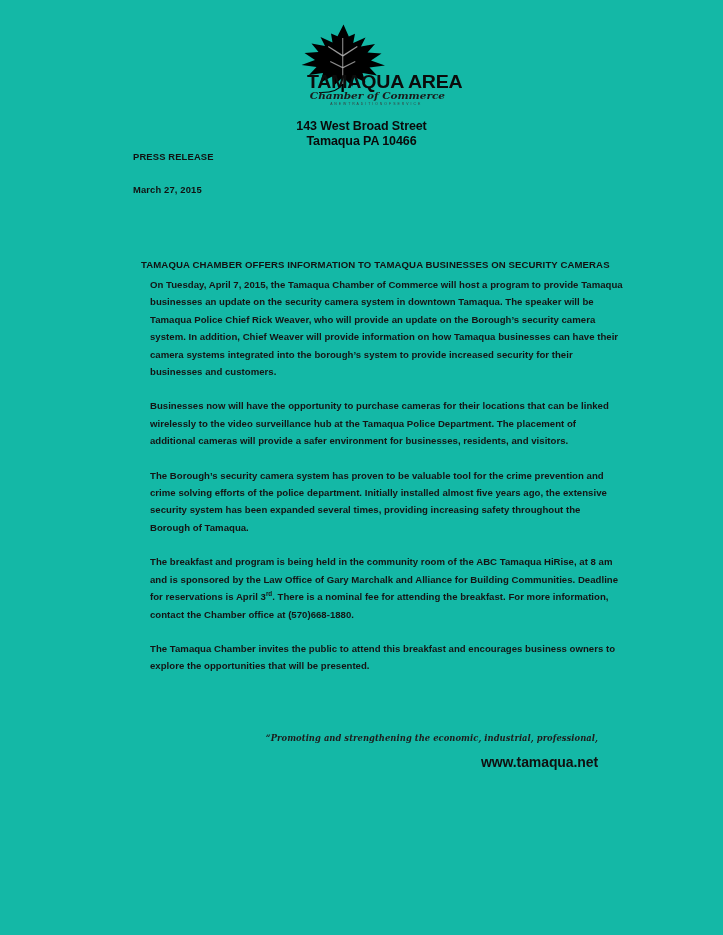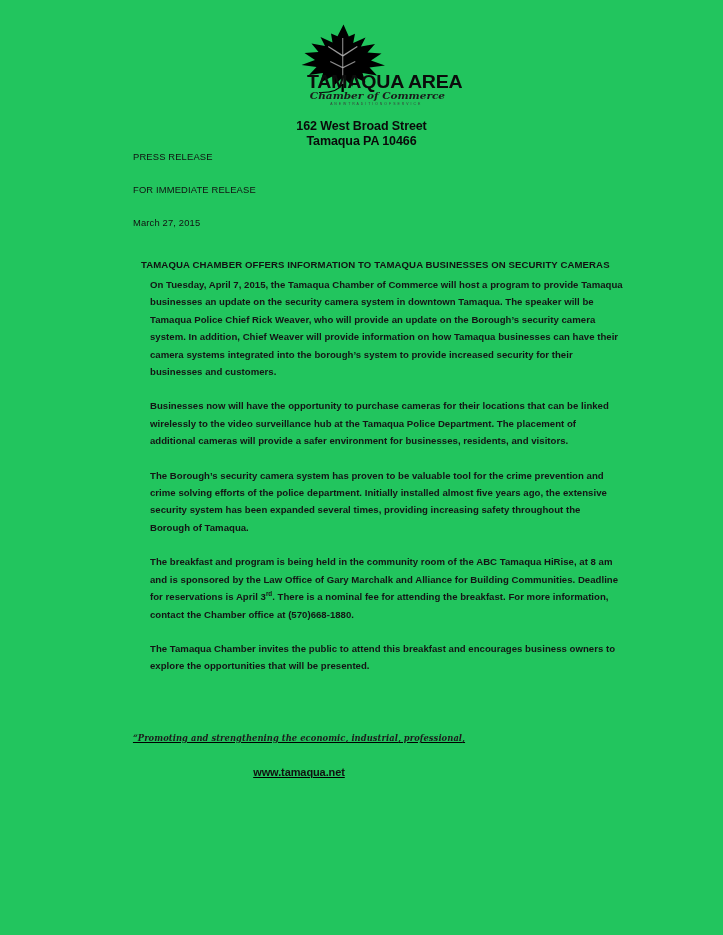--- a/index.html
+++ b/index.html
@@ -16,21 +16,21 @@
     position: relative;
     overflow: hidden;
   }
 
   .page {
     position: absolute;
     top: 0;
     left: 0;
     width: 723px;
     height: 935px;
-    background: #22c55e;
+    background: #14b8a6;
   }
 
   
   .letterhead {
     position: absolute;
     top: 22px;
     left: 0;
     width: 723px;
     text-align: center;
   }
@@ -113,21 +113,21 @@
 
   
   .content {
     position: absolute;
     left: 133px;
     top: 151px;
     width: 473px;
   }
 
   .meta-line {
-    font-weight: normal;
+    font-weight: bold;
     font-size: 9.4px;
     letter-spacing: 0.15px;
     color: #111111;
     margin: 0 0 21px 0;
     line-height: 12px;
   }
 
   .meta-line.date {
     margin-bottom: 15px;
   }
@@ -173,44 +173,43 @@
     line-height: 0;
     font-weight: bold;
   }
 
   
   .footer {
     position: absolute;
     left: 0;
     top: 733px;
     width: 598px;
-    text-align: center;
-    text-decoration: underline;
+    text-align: right;
   }
 
   .tagline {
     font-family: "DejaVu Serif", serif;
     font-style: italic;
     font-weight: bold;
     font-size: 8.4px;
     color: #1c1c1c;
     line-height: 11px;
     margin: 0;
     letter-spacing: 0.05px;
   }
 
   .tagline.line2 {
     margin-top: 17px;
   }
 
   .weblink {
-    margin-top: 22px;
-    font-family: "Liberation Sans", sans-serif;
-    font-weight: bold;
-    font-size: 11px;
+    margin-top: 10px;
+    font-family: "Liberation Sans", sans-serif;
+    font-weight: bold;
+    font-size: 14px;
     color: #101010;
     letter-spacing: -0.1px;
   }
 </style>
 </head>
 <body>
 
 <div class="page">
 
   <div class="letterhead">
@@ -223,29 +222,28 @@
           <path fill="#ffffff" d="M45.8 33 L31.5 24 L31 25 L45.4 34.4 Z" opacity="0.6"></path>
           <path fill="#ffffff" d="M45.8 45 L58 39 L58.5 40 L46.2 46.2 Z" opacity="0.55"></path>
           <path fill="#ffffff" d="M45.8 45 L33.5 39 L33 40 L45.4 46.2 Z" opacity="0.55"></path>
           <path fill="none" stroke="#000000" stroke-width="1.1" d="M45.8 62 C 42 68, 33 71, 22 70.5"></path>
         </svg>
         <div class="logo-wordmark">TAMAQUA AREA</div>
         <div class="logo-script">Chamber of Commerce</div>
         <div class="logo-caption">A   N E W   T R A D I T I O N   O F   S E R V I C E</div>
       </div>
       <div class="address">
-        <div>162 West Broad Street</div>
+        <div>143 West Broad Street</div>
         <div>Tamaqua PA 10466</div>
       </div>
     </div>
   </div>
 
   <div class="content">
     <p class="meta-line">PRESS RELEASE</p>
-    <p class="meta-line">FOR IMMEDIATE RELEASE</p>
     <p class="meta-line date">March 27, 2015</p>
 
     <h1 class="headline">TAMAQUA CHAMBER OFFERS INFORMATION TO TAMAQUA BUSINESSES ON SECURITY CAMERAS</h1>
 
     <div class="paras">
       <p class="body-para">On Tuesday, April 7, 2015, the Tamaqua Chamber of Commerce will host a program to provide Tamaqua businesses an update on the security camera system in downtown Tamaqua.  The speaker will be Tamaqua Police Chief Rick Weaver, who will provide an update on the Borough’s security camera system.   In addition, Chief Weaver will provide information on how Tamaqua businesses can have their camera systems integrated into the borough’s system to provide increased security for their businesses and customers.</p>
       <p class="body-para">Businesses now will have the opportunity to purchase cameras for their locations that can be linked wirelessly to the video surveillance hub at the Tamaqua Police Department.   The placement of additional cameras will provide a safer environment for businesses, residents, and visitors.</p>
       <p class="body-para">The Borough’s security camera system has proven to be valuable tool for the crime prevention and crime solving efforts of the police department.  Initially installed almost five years ago, the extensive security system has been expanded several times, providing increasing safety throughout the Borough of Tamaqua.</p>
       <p class="body-para"><span>The breakfast and program is being held in the community room of the ABC Tamaqua HiRise, at 8 am and is sponsored by the Law Office of Gary Marchalk and Alliance for Building Communities.  Deadline for reservations is April 3</span><sup class="ord">rd</sup><span>. There is a nominal fee for attending the breakfast.   For more information, contact the Chamber office at (570)668-1880.</span></p>
       <p class="body-para"> The Tamaqua Chamber invites the public to attend this breakfast and encourages business owners to explore the opportunities that will be presented.</p>

